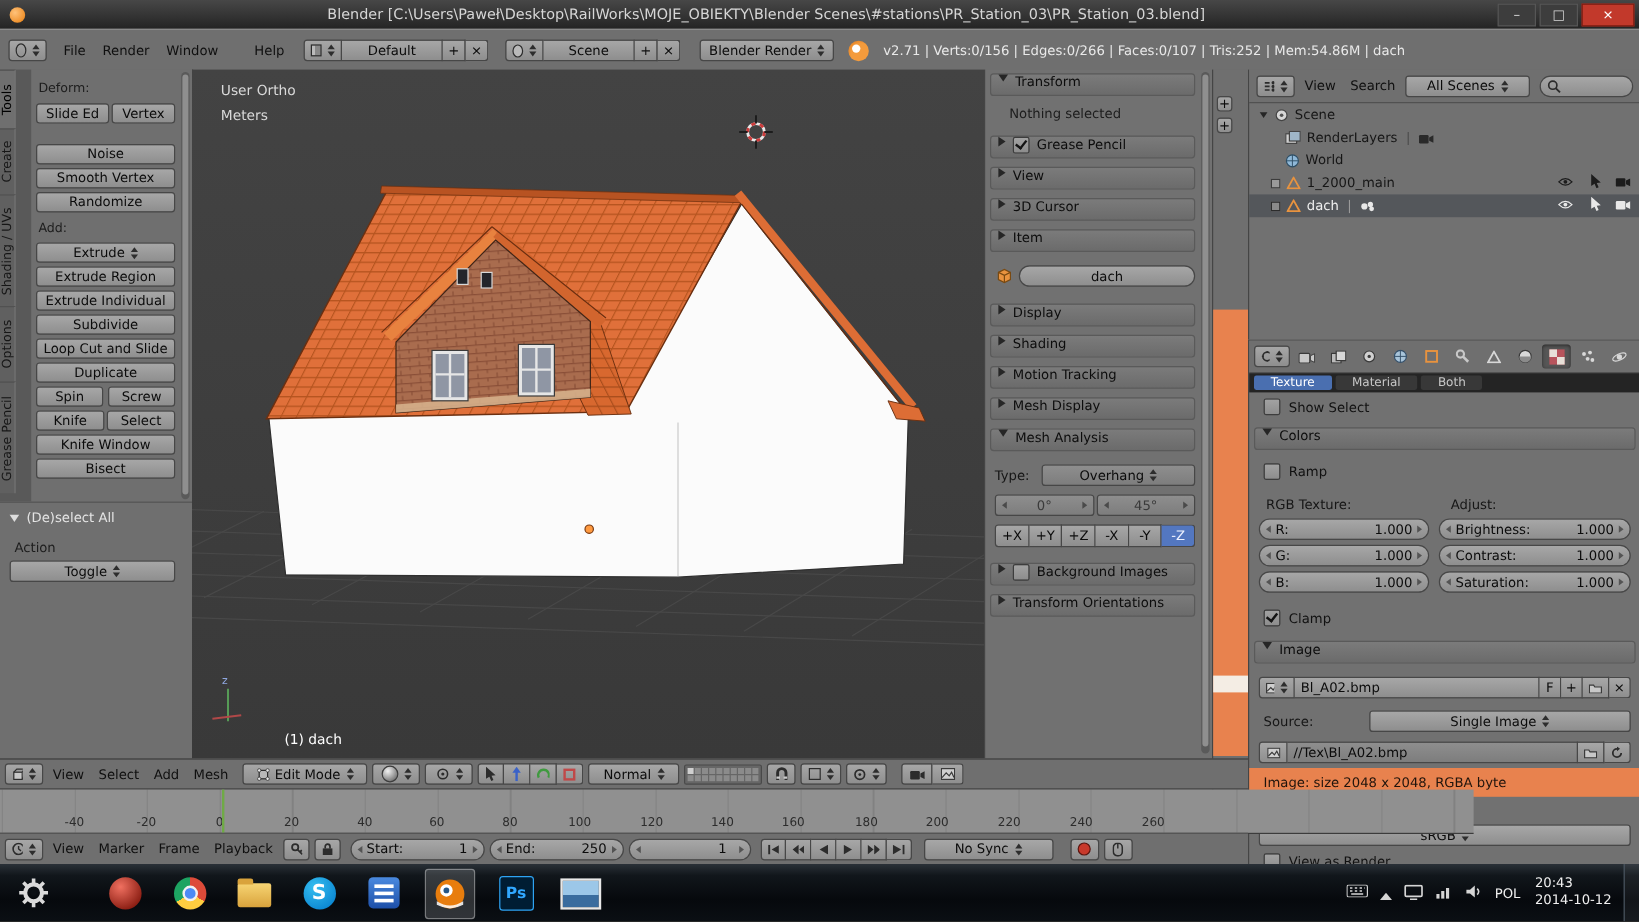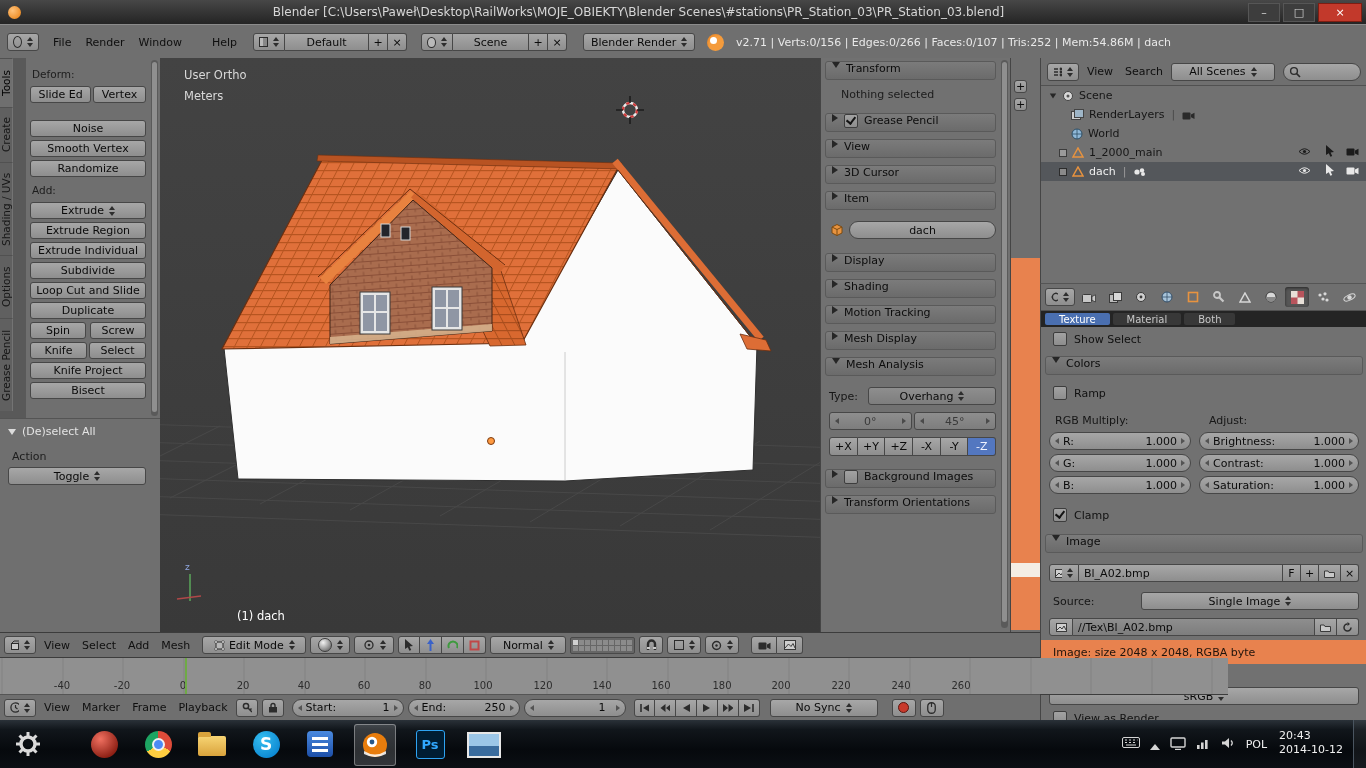--- a/index.html
+++ b/index.html
@@ -151,21 +151,21 @@
       <div class="w tsbtn">Loop Cut and Slide</div>
       <div class="w tsbtn">Duplicate</div>
       <div class="flex" style="gap:4px;margin-bottom:3px">
         <span class="w tsbtn" style="flex:1;margin-bottom:0">Spin</span>
         <span class="w tsbtn" style="flex:1;margin-bottom:0">Screw</span>
       </div>
       <div class="flex" style="gap:2px;margin-bottom:3px">
         <span class="w tsbtn" style="flex:1;margin-bottom:0">Knife</span>
         <span class="w tsbtn" style="flex:1;margin-bottom:0">Select</span>
       </div>
-      <div class="w tsbtn">Knife Project</div>
+      <div class="w tsbtn">Knife Window</div>
       <div class="w tsbtn">Bisect</div>
       <div class="seclab" style="margin-top:21px">Remove:</div>
     </div>
 
     <div class="abs" style="left:151px;top:2px;width:7px;height:356px;background:#5a5a5a;border-radius:4px">
       <div style="position:absolute;left:1px;top:2px;width:5px;height:350px;background:#8f8f8f;border-radius:4px"></div>
     </div>
 
     <div class="abs" style="left:0;top:360px;width:160px;height:214px;background:#6f6f6f;border-top:1px solid #545454;padding:6px 5px 0 8px;box-sizing:border-box">
       <div class="flex" style="gap:6px;color:#e4e4e4">
@@ -561,21 +561,21 @@
       <span>Show Select</span>
     </div>
     <div class="hdrbar abs" style="left:4px;right:4px;top:72px">
       <i class="tri-d"></i>
         <span>Colors</span>
     </div>
     <div class="flex abs" style="left:12px;top:102px;gap:7px">
       <span class="cb"></span>
       <span>Ramp</span>
     </div>
-    <span class="abs" style="left:14px;top:130px;color:#161616">RGB Multiply:</span>
+    <span class="abs" style="left:14px;top:130px;color:#161616">RGB Texture:</span>
     <span class="abs" style="left:168px;top:130px;color:#161616">Adjust:</span>
     <div class="w pill sl abs" style="left:8px;top:148px;width:142px">
       <i class="sa l"></i>
         <span class="lab">R:</span>
         <span>1.000</span>
         <i class="sa r"></i>
     </div>
     <div class="w pill sl abs" style="left:158px;top:148px;width:160px">
       <i class="sa l"></i>
         <span class="lab">Brightness:</span>

